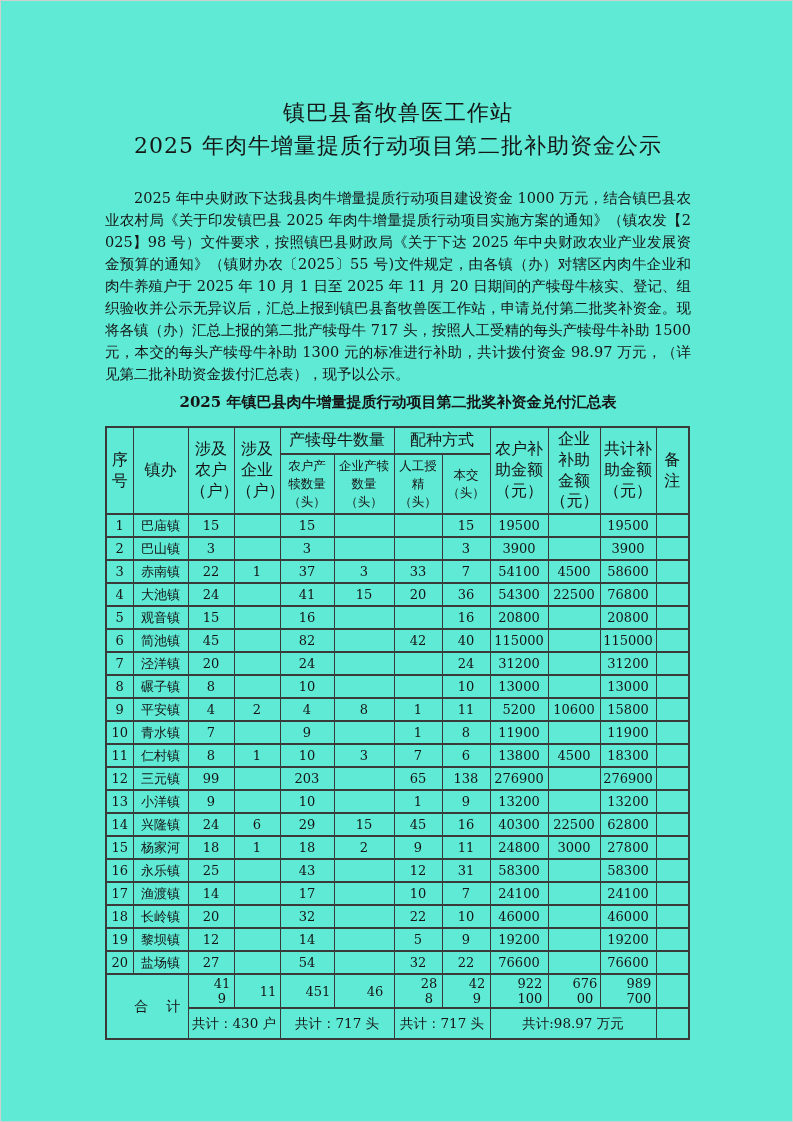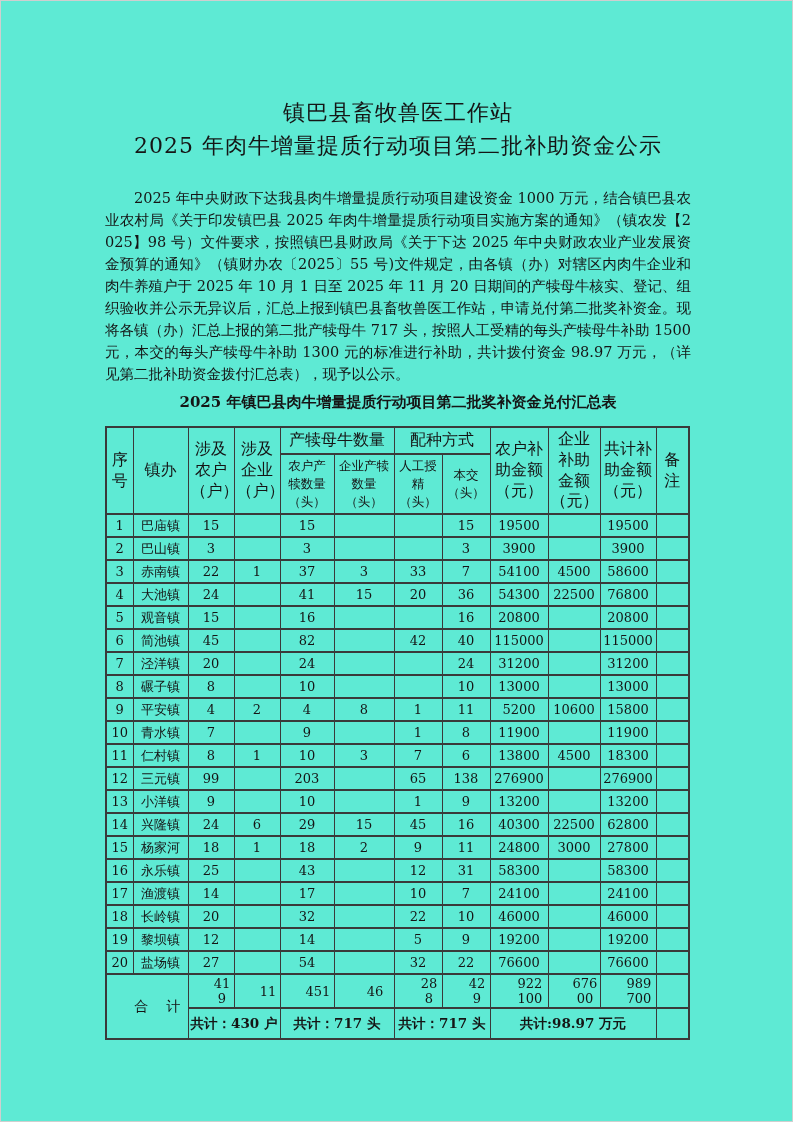--- a/index.html
+++ b/index.html
@@ -63,21 +63,21 @@
     word-break: break-all;
     overflow: hidden;
   }
   thead tr.group-row th { height: 22px; font-size: 16px; line-height: 1.3; }
   thead tr.sub-row th { height: 52px; font-size: 12.5px; line-height: 1.45; }
   th.col-seq { padding: 2px 6px; margin-left: 8px; }
   th.col-remark { padding: 2px 8px; }
   tbody td { height: 19px; font-size: 13px; line-height: 1.2; }
   tfoot td { font-size: 13px; }
   tfoot tr.nums-row td { height: 19px; padding-left: 24px; }
-  tfoot tr.grand-row td { height: 27px; font-weight: bold; font-size: 13.5px; }
+  tfoot tr.grand-row td { height: 27px; font-weight: normal; font-size: 13.5px; }
   tfoot td.totals-label { font-weight: normal; font-size: 14px; letter-spacing: 2px; }
 </style>
 </head>
 <body>
 
 <div class="page">
   <div class="content">
 
     <h1 class="doc-title first">镇巴县畜牧兽医工作站</h1>
     <h1 class="doc-title">2025 年肉牛增量提质行动项目第二批补助资金公示</h1>

